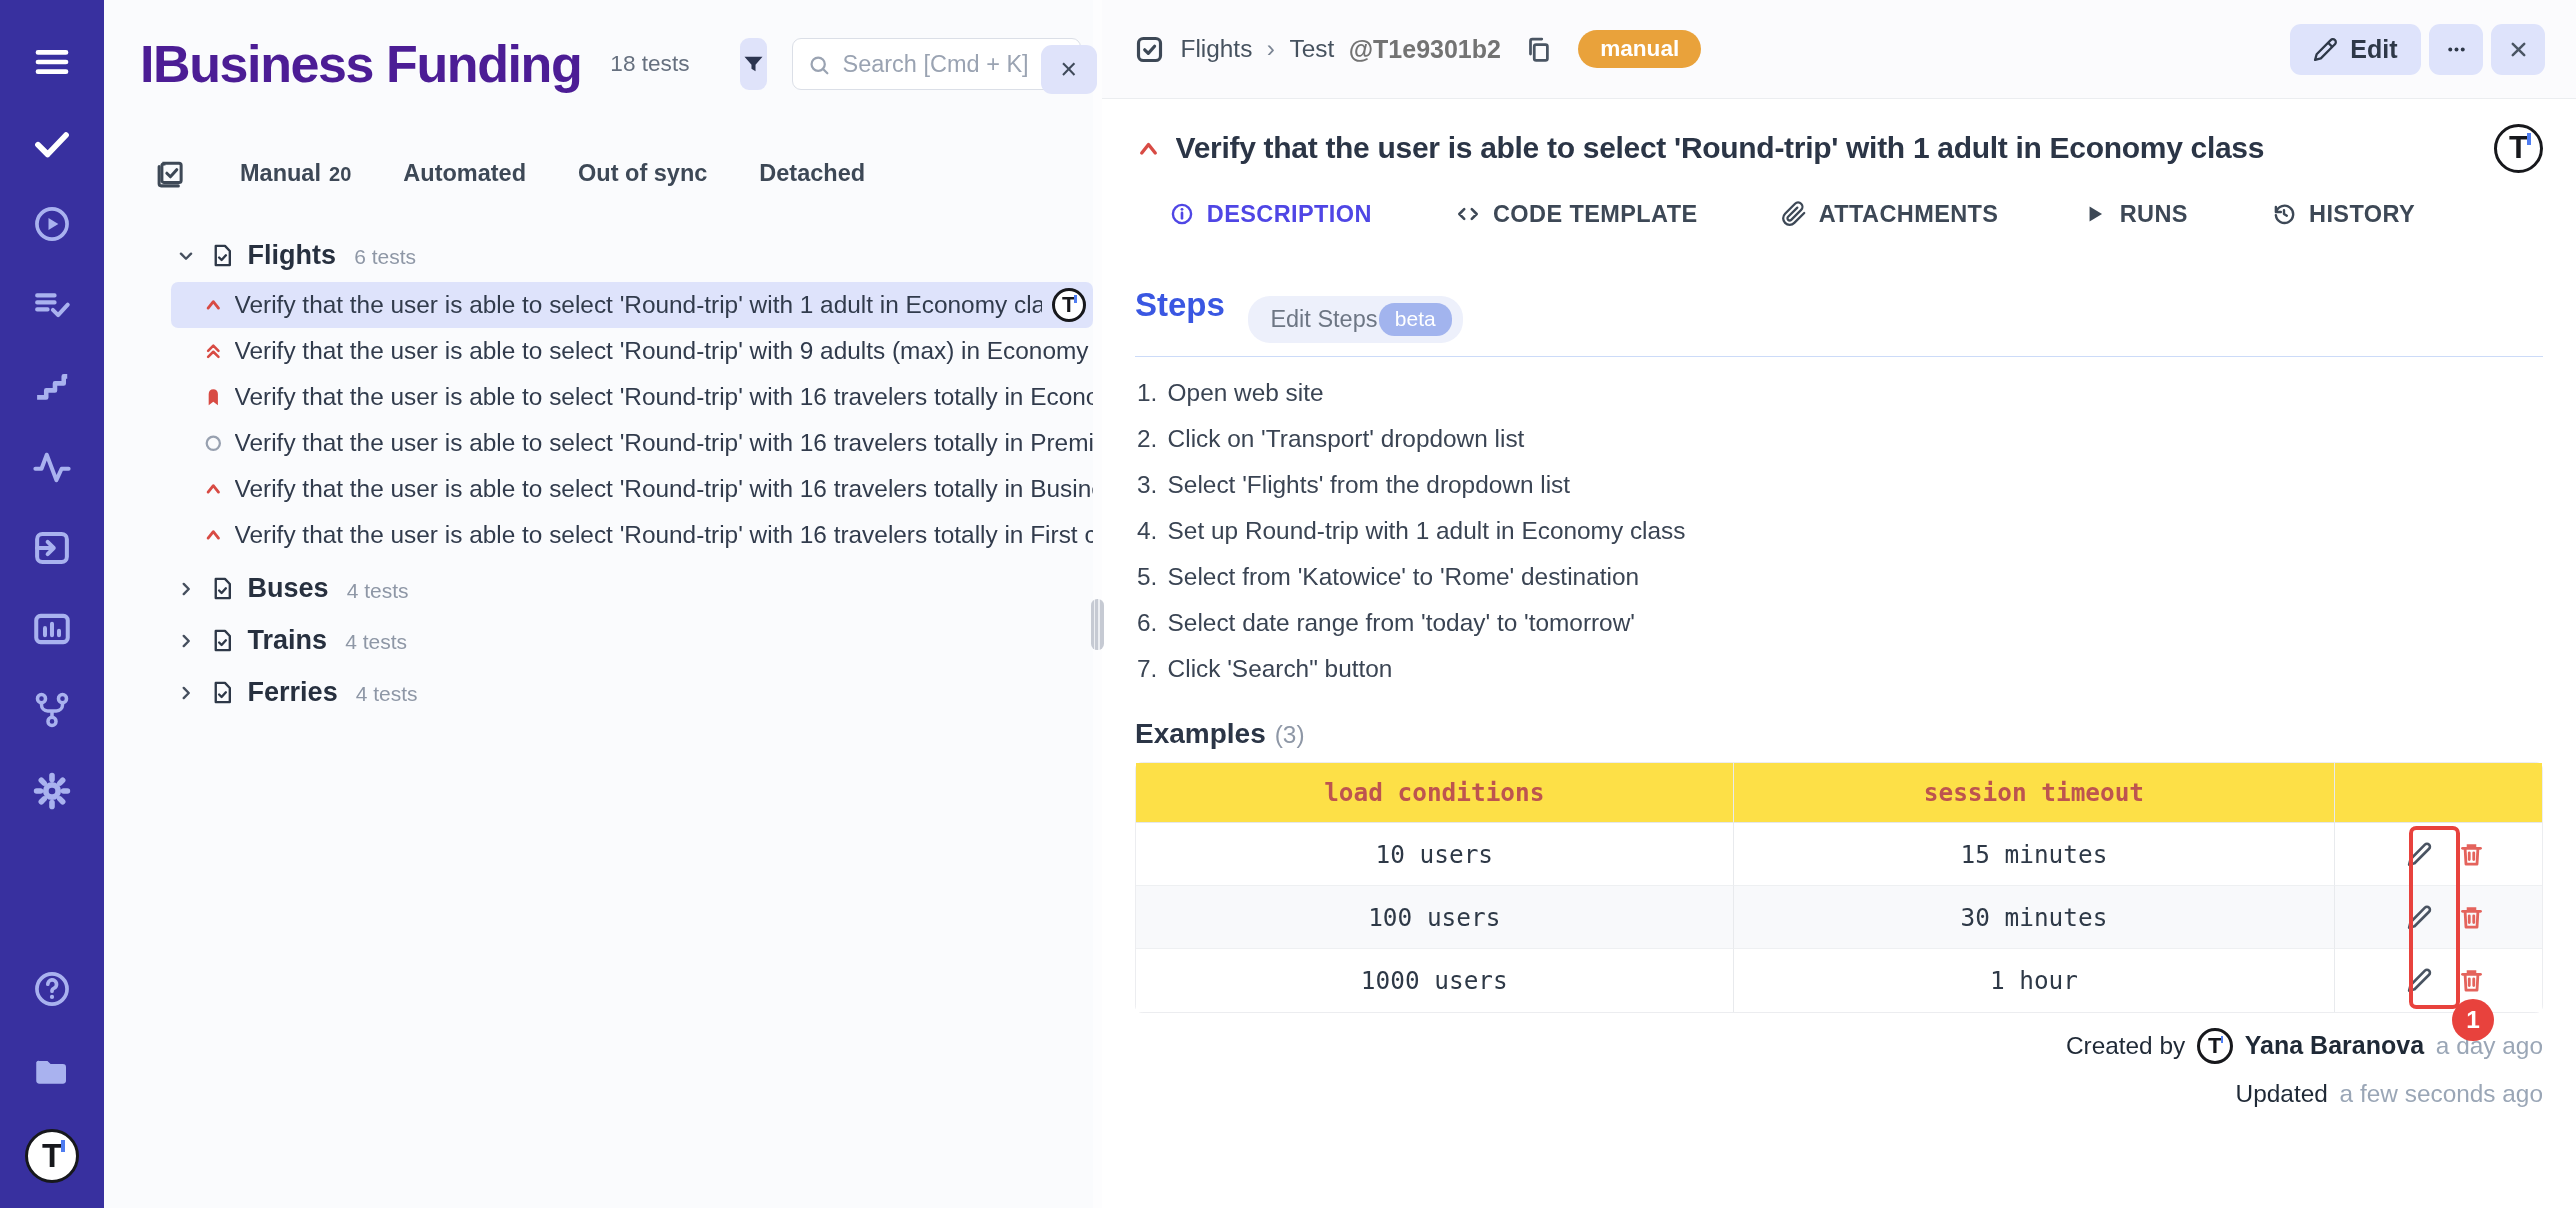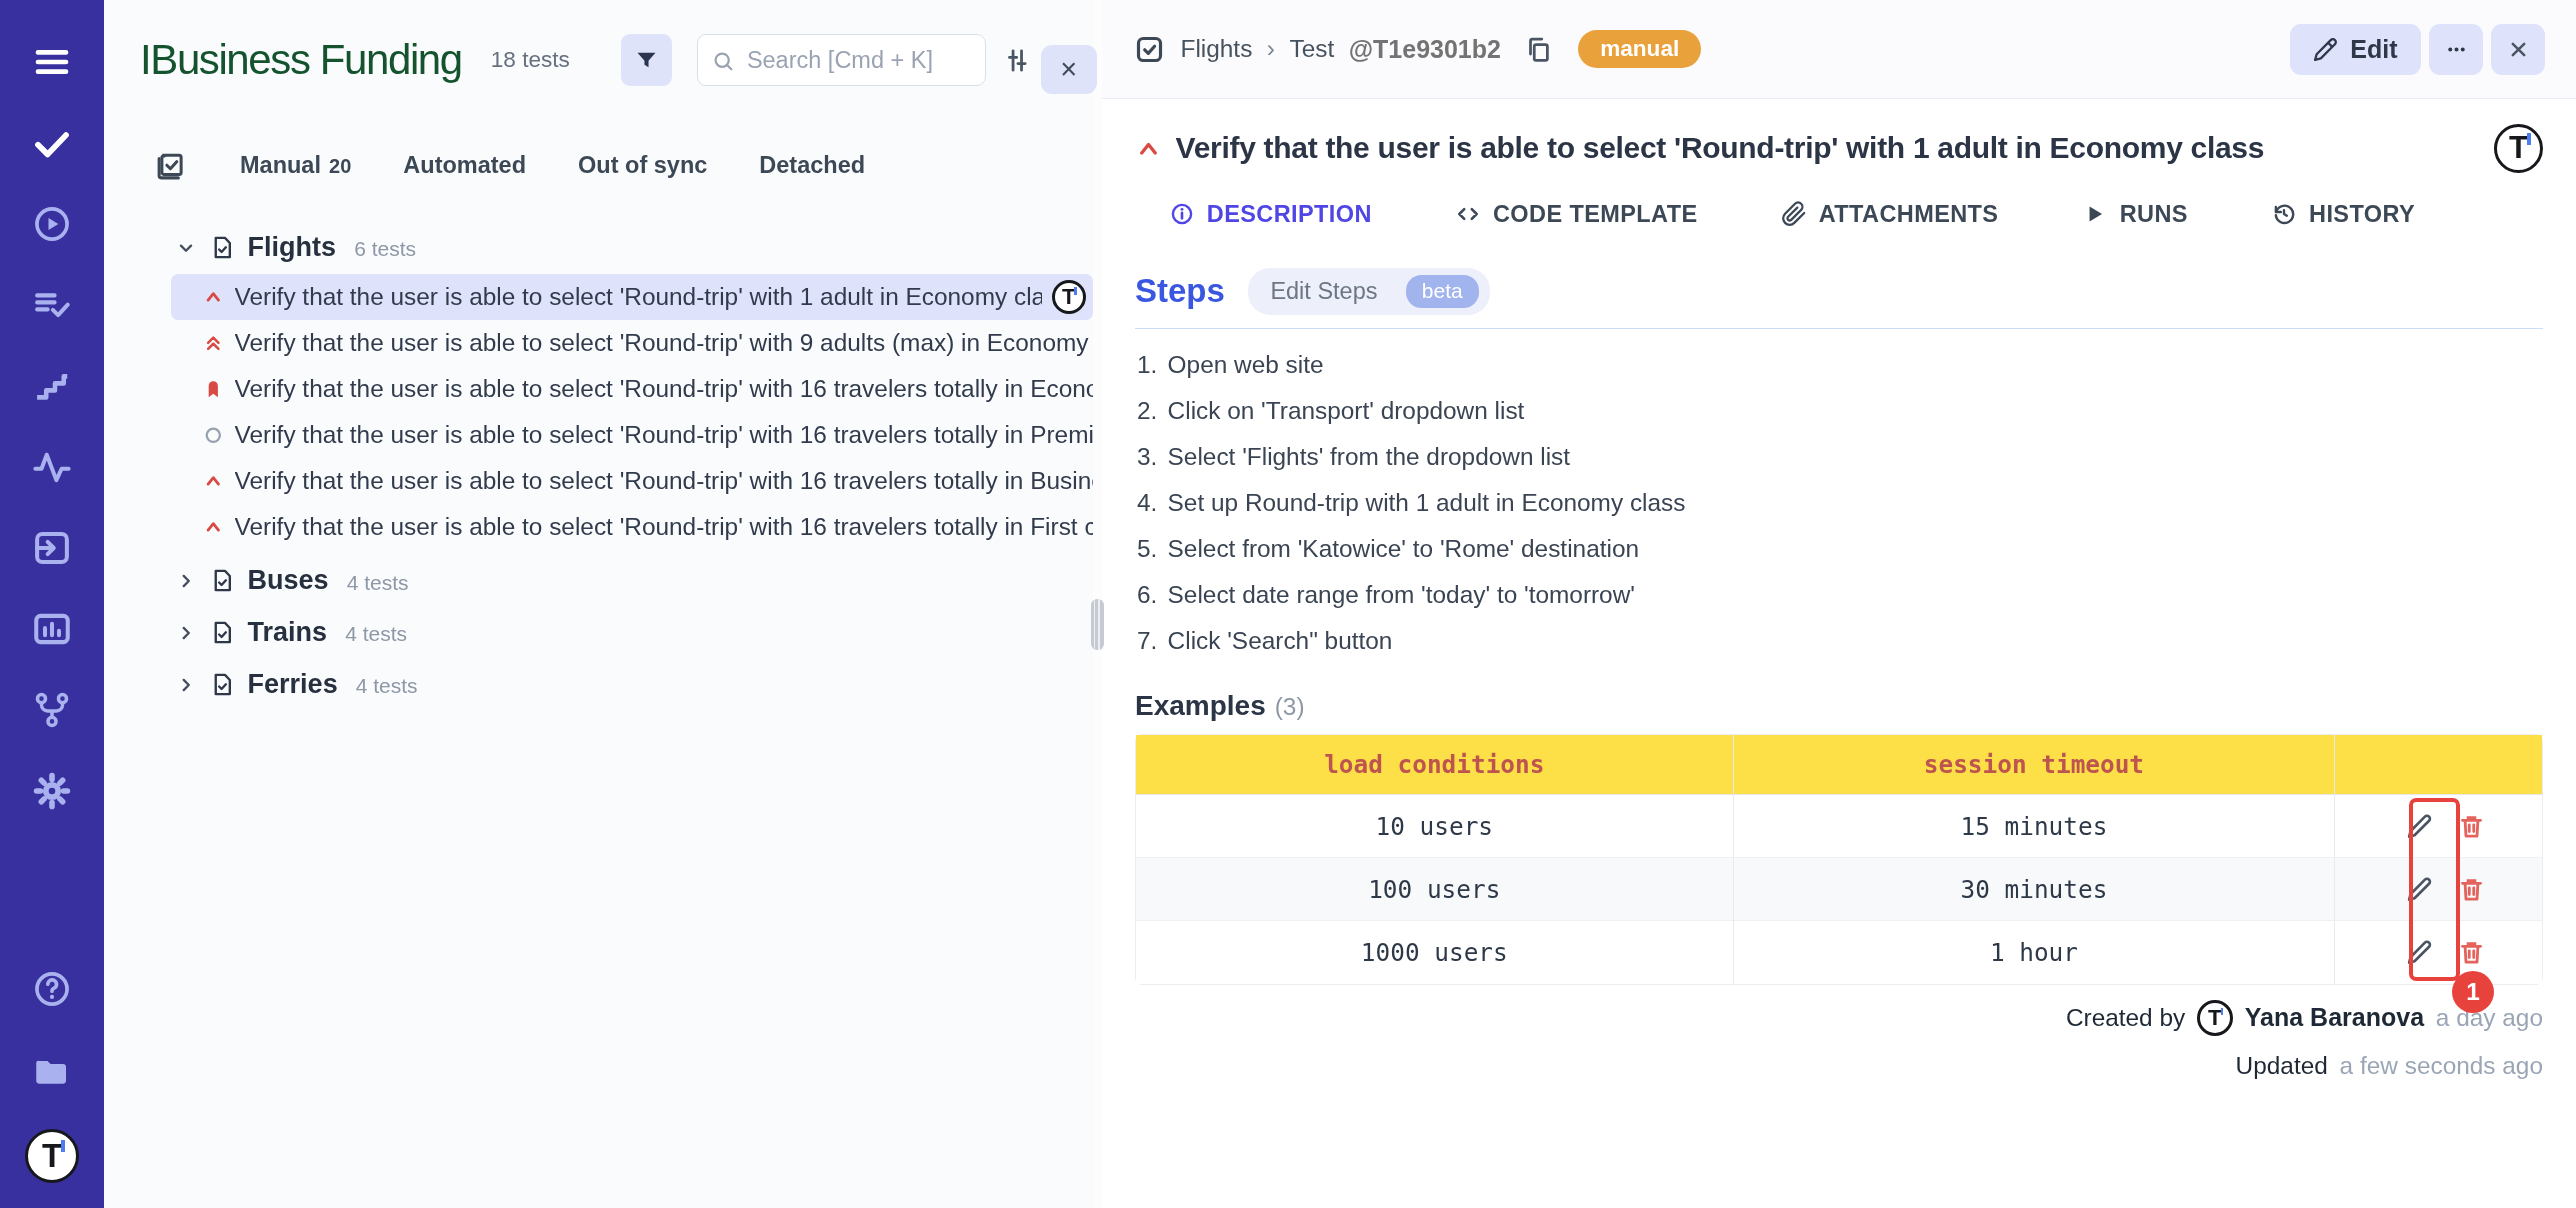--- a/index.html
+++ b/index.html
@@ -11,21 +11,21 @@
   .sidebar { width:104px; background:#38309f; display:flex; flex-direction:column; align-items:center; padding:40px 0 25px; flex-shrink:0; }
   .sb-icon { width:43px; height:43px; display:flex; align-items:center; justify-content:center; color:#a9b2ef; margin-bottom:38px; cursor:pointer; }
   .sb-icon svg { width:42px; height:42px; }
   .sb-spacer { flex:1; }
   .tlogo { border-radius:50%; background:#fff; border:3.6px solid #17181c; color:#17181c; font-weight:800; display:inline-flex; align-items:center; justify-content:center; position:relative; flex-shrink:0; font-family:"Liberation Sans",sans-serif; }
   .tlogo::after { content:""; position:absolute; width:9%; height:26%; background:#4f7df1; right:22%; top:16%; }
 
   
   .left-panel { width:989px; background:#fafbfd; position:relative; flex-shrink:0; }
   .lp-title-row { display:flex; align-items:center; padding:34px 0 0 36px; }
-  .lp-title { font-size:42px; font-weight:400; color:#14532d; letter-spacing:-1.4px; white-space:nowrap; }
+  .lp-title { font-size:52px; font-weight:700; color:#4c1d95; letter-spacing:-1.4px; white-space:nowrap; }
   .lp-count { font-size:22.6px; color:#66707f; margin-left:29px; white-space:nowrap; }
   .filter-btn { width:51px; height:52px; background:#dfe3fa; border:none; border-radius:9px; margin-left:51px; display:flex; align-items:center; justify-content:center; cursor:pointer; }
   .search-box { position:relative; margin-left:25px; }
   .search-box svg { position:absolute; left:14.5px; top:14.5px; width:24.4px; height:24.4px; color:#9aa3b2; }
   .search-box input { width:289px; height:52px; border:1.8px solid #dbdfe7; border-radius:9px; background:#fff; padding:0 12.7px 0 49px; font-size:23.5px; color:#5a6575; font-family:"Liberation Sans",sans-serif; outline:none; }
   .search-box input::placeholder { color:#9aa3b2; }
   .sliders-icon { margin-left:18px; color:#4a5563; width:29px; height:29px; }
   .panel-close { position:absolute; top:45px; right:-3.6px; width:56px; height:49px; background:#dfe3fa; border:none; border-radius:11px; font-size:29px; color:#3f4a5a; display:flex; align-items:center; justify-content:center; cursor:pointer; z-index:5; }
   .lp-tabs { display:flex; align-items:center; gap:52px; margin-top:63px; padding-left:51px; }
   .lp-tabs-icon { color:#3d4856; width:33px; height:33px; }
@@ -68,21 +68,21 @@
   .rp-title { font-size:30px; font-weight:700; color:#2b3546; letter-spacing:-0.3px; white-space:nowrap; overflow:hidden; }
   .rp-logo { margin-left:auto; width:49px; height:49px; font-size:31px; }
 
   .rp-tabs { display:flex; justify-content:space-between; align-items:center; margin:27px 128px 0 34px; }
   .rp-tab { display:flex; align-items:center; gap:11.8px; font-size:23.5px; font-weight:700; letter-spacing:0.4px; color:#3d4856; cursor:pointer; white-space:nowrap; }
   .rp-tab svg { width:26px; height:26px; }
   .rp-tab.active { color:#4f46e5; }
 
   .steps-head { display:flex; align-items:center; gap:23.5px; margin-top:40px; }
   .steps-title { font-size:33px; font-weight:700; color:#3a57e2; }
-  .chip { background:#edf0fb; border:none; border-radius:22px; display:flex; align-items:center; gap:28px; padding:7.2px 11px 7.2px 22px; font-size:23.5px; color:#6d7684; cursor:pointer; font-family:"Liberation Sans",sans-serif; }
+  .chip { background:#edf0fb; border:none; border-radius:22px; display:flex; align-items:center; gap:1px; padding:7.2px 11px 7.2px 22px; font-size:23.5px; color:#6d7684; cursor:pointer; font-family:"Liberation Sans",sans-serif;margin-top:28px; }
   .chip-beta { background:#a2b4ee; color:#fff; font-size:21px; padding:4.5px 16.3px; border-radius:15.4px; }
   .steps-divider { border:none; border-bottom:1.8px solid #ccdbf8; margin-top:12.7px; }
 
   ol.steps { margin:22px 0 0 0; padding-left:29px; }
   ol.steps li { font-size:24.4px; color:#3a4453; line-height:27px; margin-bottom:19px; padding-left:3.6px; }
 
   .ex-head { margin-top:36px; font-size:28px; font-weight:700; color:#2b3546; }
   .ex-head .ex-count { font-size:24.4px; font-weight:400; color:#8e97a6; margin-left:9px; }
 
   .ex-wrap { position:relative; margin-top:12.7px; }

